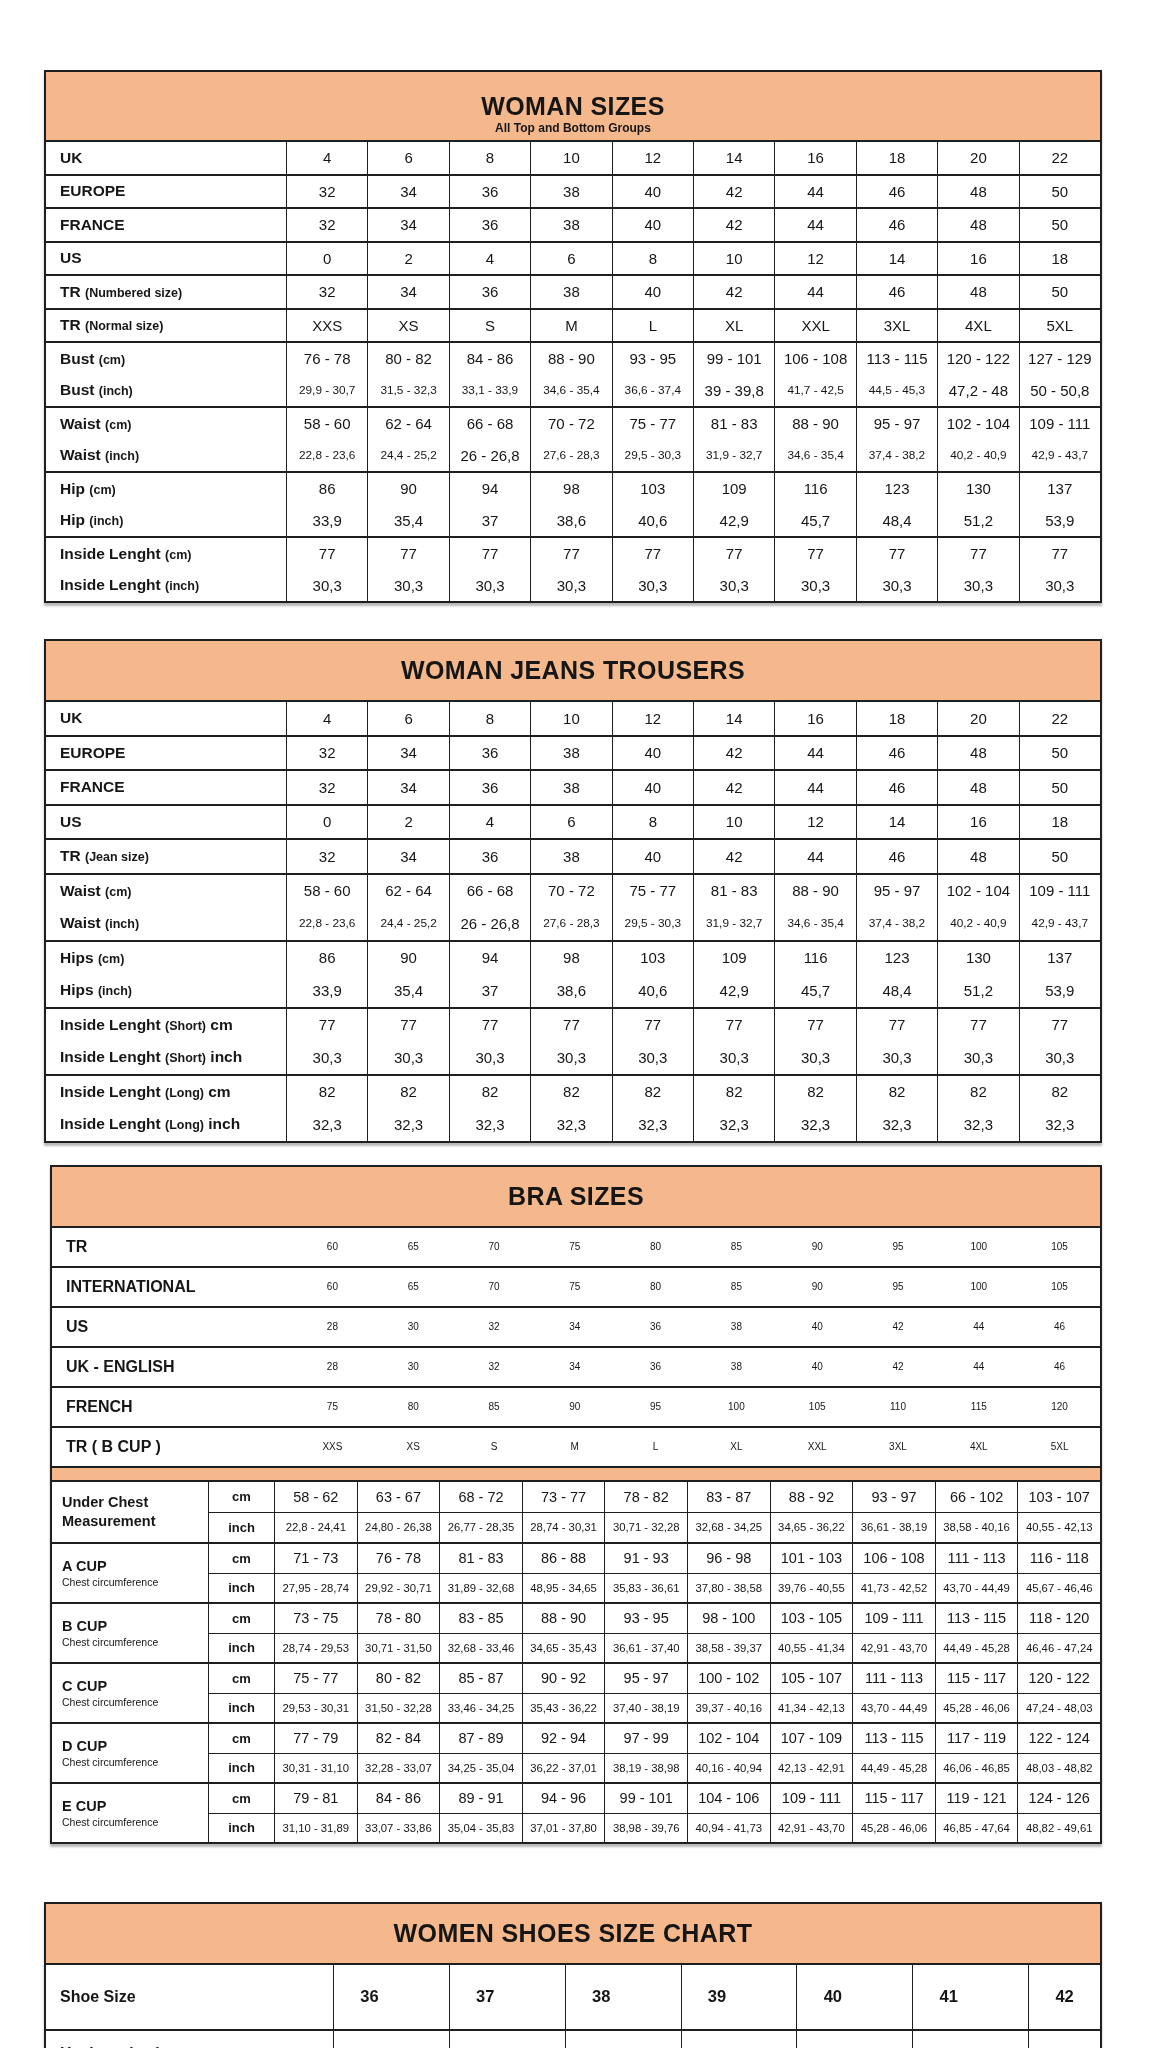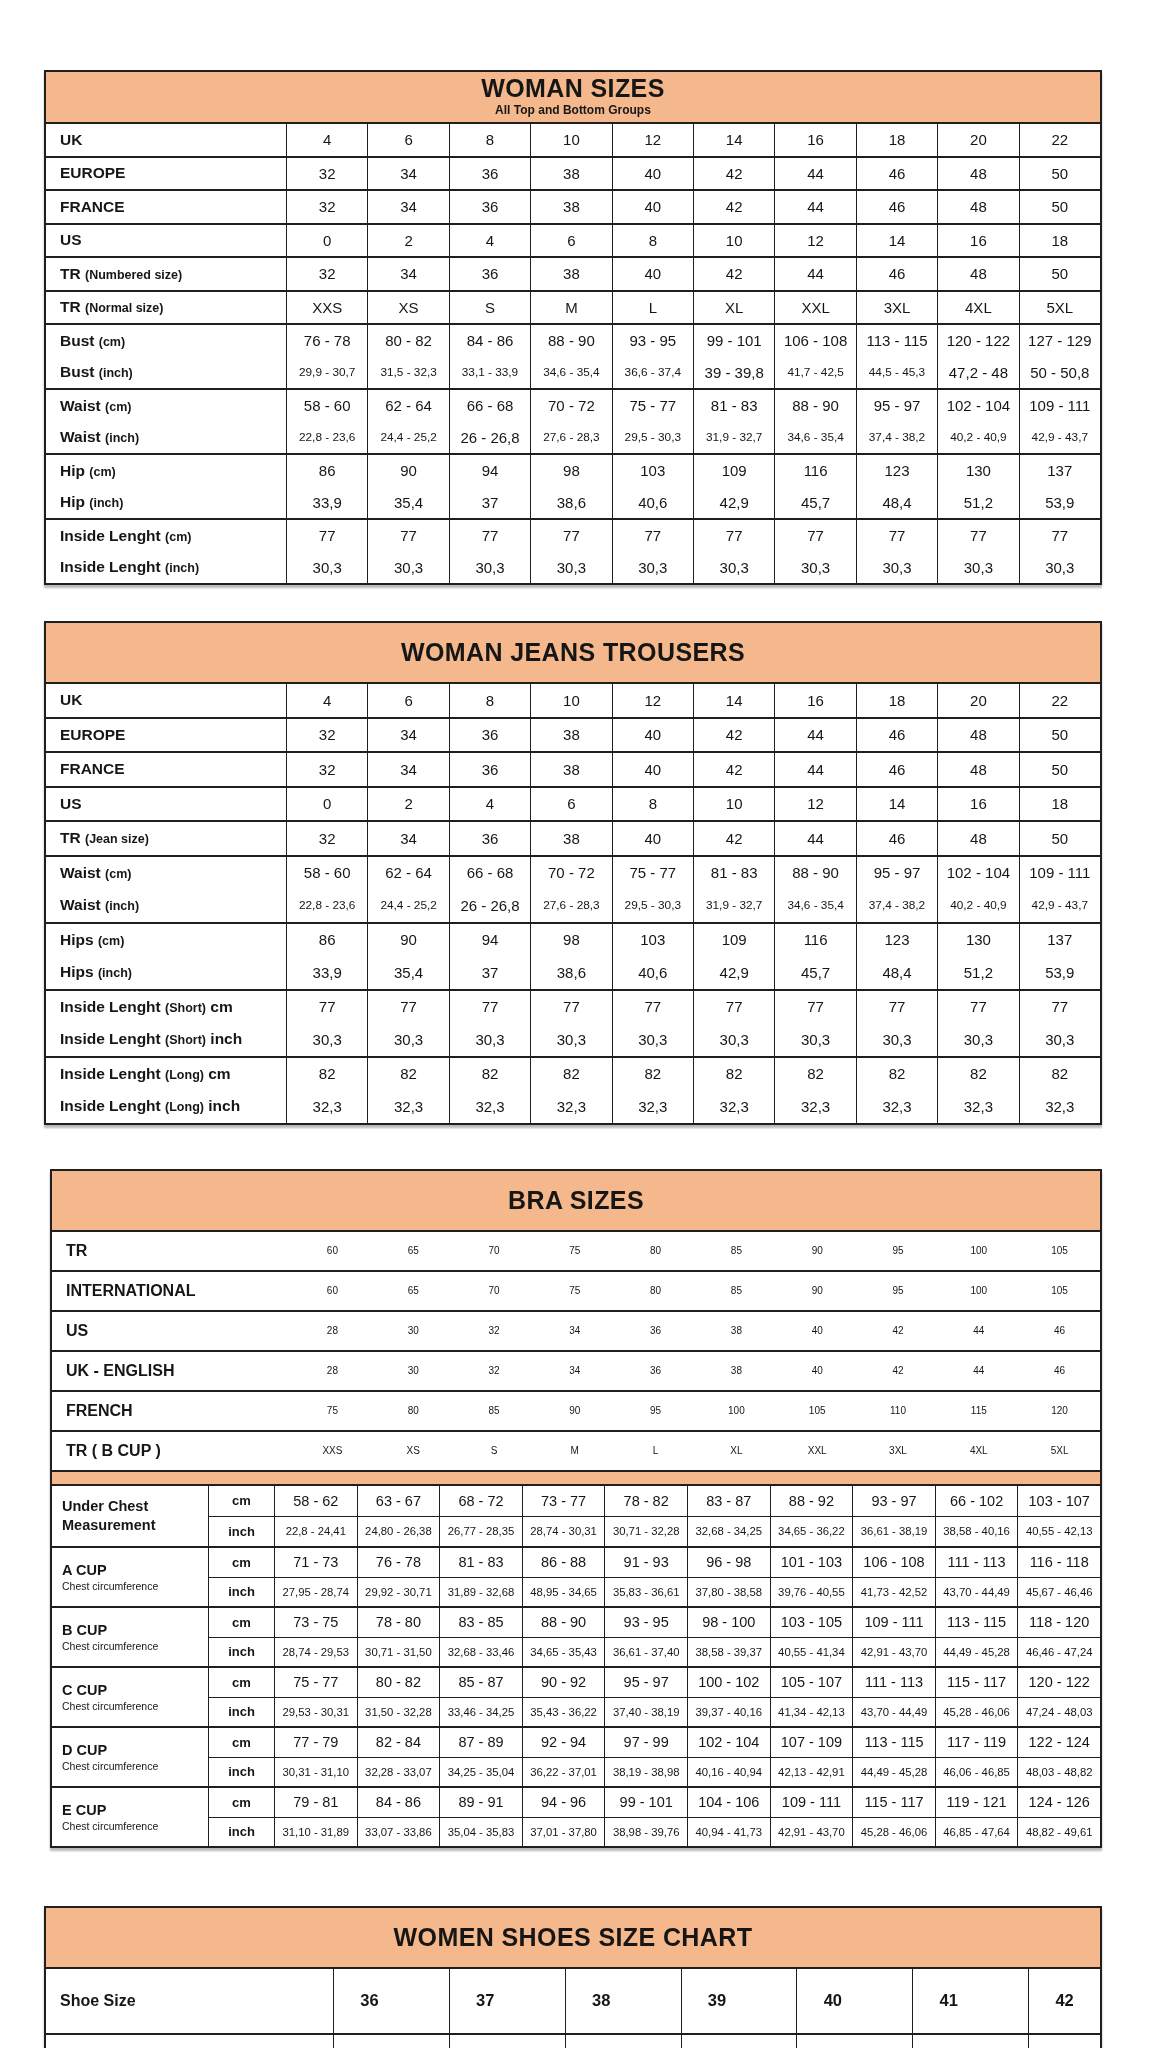--- a/index.html
+++ b/index.html
@@ -9,28 +9,28 @@
     width:1164px; height:2048px; background:#ffffff;
     font-family:"Liberation Sans", sans-serif; color:var(--txt);
   }
   .page { padding:70px 62px 0 44px; }
   .card {
     border:2px solid var(--bd);
     box-shadow:0 3px 2px rgba(0,0,0,0.28);
     background:#fff;
   }
   .mb1 { margin-bottom:36px; }
-  .mb2 { margin-bottom:44px; }
+  .mb2 { margin-bottom:22px; }
   .mb3 { margin-bottom:58px;margin-left:6px; }
   .thead {
     background:var(--accent);
     border-bottom:2px solid var(--bd);
     text-align:center;
   }
-  .thead.two { padding:2px 0 5px; }
+  .thead.two { padding:20px 0 5px; }
   .thead.one { padding:15px 0; }
   .t-title { font-size:25px; font-weight:800; letter-spacing:0.4px; }
   .t-sub { font-size:12px; font-weight:700; margin-top:0px; }
   
   .r { display:grid; align-items:center; }
   .t-std .r, .t-bra-top .r { grid-template-columns:240px repeat(10, 1fr); }
   .t-shoes .r { grid-template-columns:243px repeat(7, 1fr);gap:44px; }
   .cell { text-align:center; padding:2px 2px; white-space:nowrap; overflow:visible; }
   .lbl { text-align:left; padding-left:14px; font-weight:bold; font-size:15.5px; }
   .lbl .paren { font-size:12.5px; font-weight:bold; }

